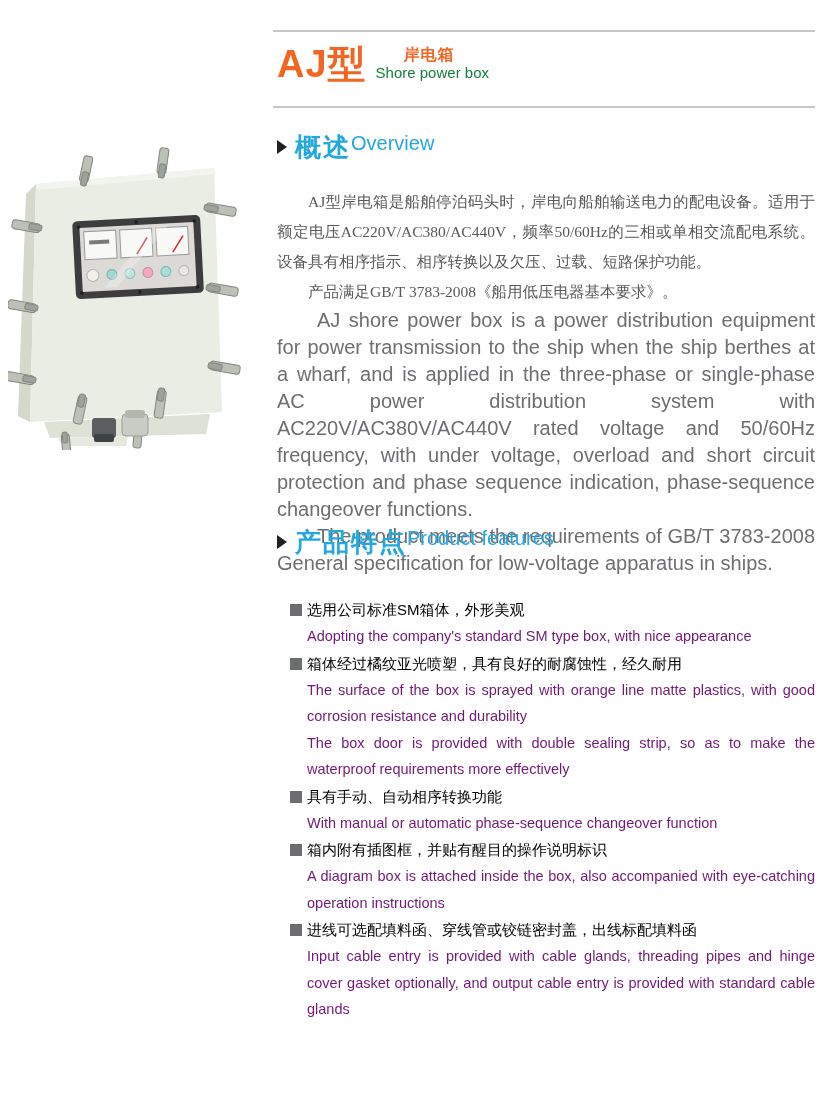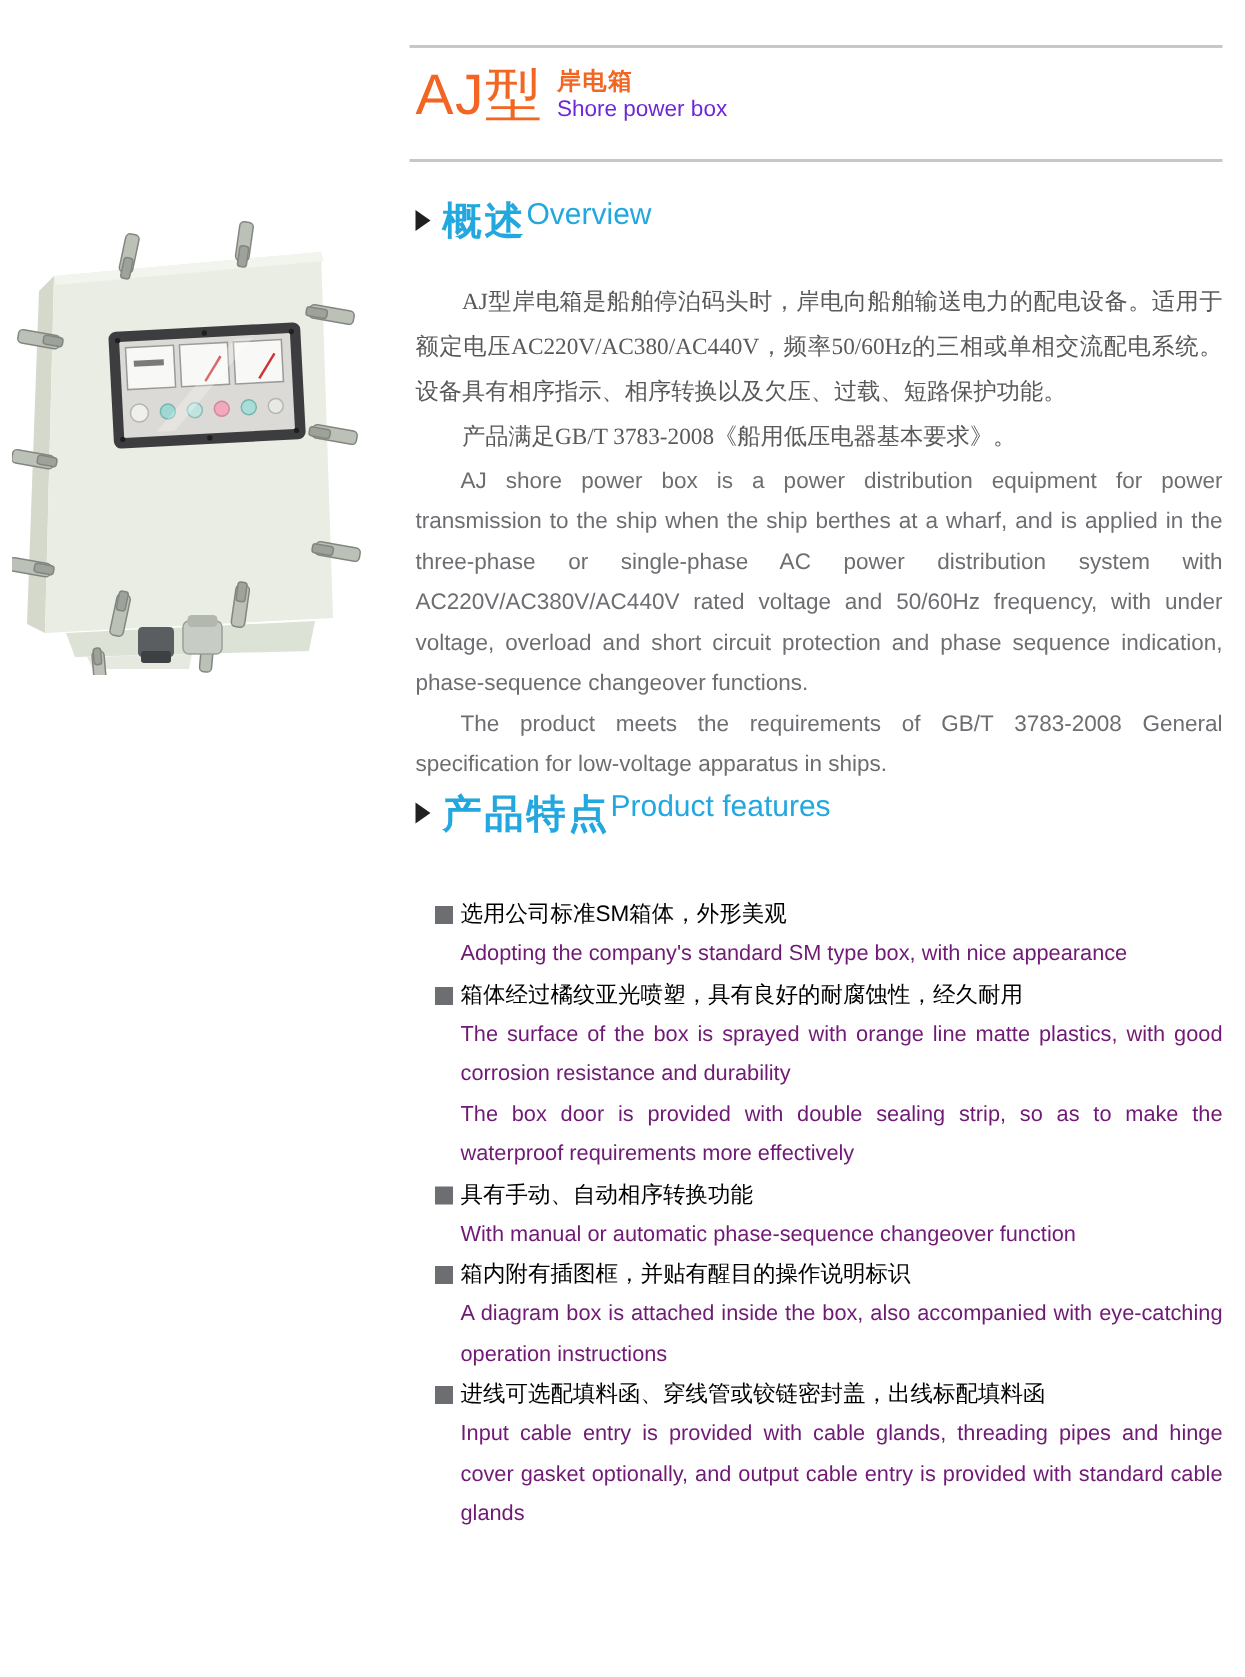--- a/index.html
+++ b/index.html
@@ -45,38 +45,39 @@
   
   .title-block {
     top: 44px;
     display: flex;
     align-items: flex-end;
   }
   .title-model {
     color: #F26522;
     font-size: 38px;
     line-height: 40px;
-    font-weight: 400;
+    font-weight: 700;
     letter-spacing: 1px;
   }
   .title-sub {
     margin-left: 9px;
     padding-bottom: 2px;
     display: flex;
     flex-direction: column;
   }
   .title-sub-cn {
     color: #F26522;
     font-size: 16px;
     font-weight: 700;
     line-height: 19px;
     letter-spacing: 1px;
+    margin-left: 28px;
   }
   .title-sub-en {
-    color: #6d28d9;
+    color: #15803d;
     font-size: 15px;
     line-height: 18px;
   }
 
   
   .sec-head {
     display: flex;
     align-items: flex-start;
   }
   .tri {
@@ -112,21 +113,21 @@
     color: #58595B;
     font-size: 15.5px;
     line-height: 30px;
     text-align: justify;
     text-indent: 2em;
   }
   .en-paras { top: 307px; }
   .en-paras p {
     margin: 0;
     color: #6D6E71;
-    font-size: 15px;
+    font-size: 20px;
     line-height: 27px;
     text-align: justify;
     text-indent: 2em;
   }
 
   
   .feat-list { top: 596px; }
   .feat-item { margin: 0; }
   .feat-cn {
     display: flex;

